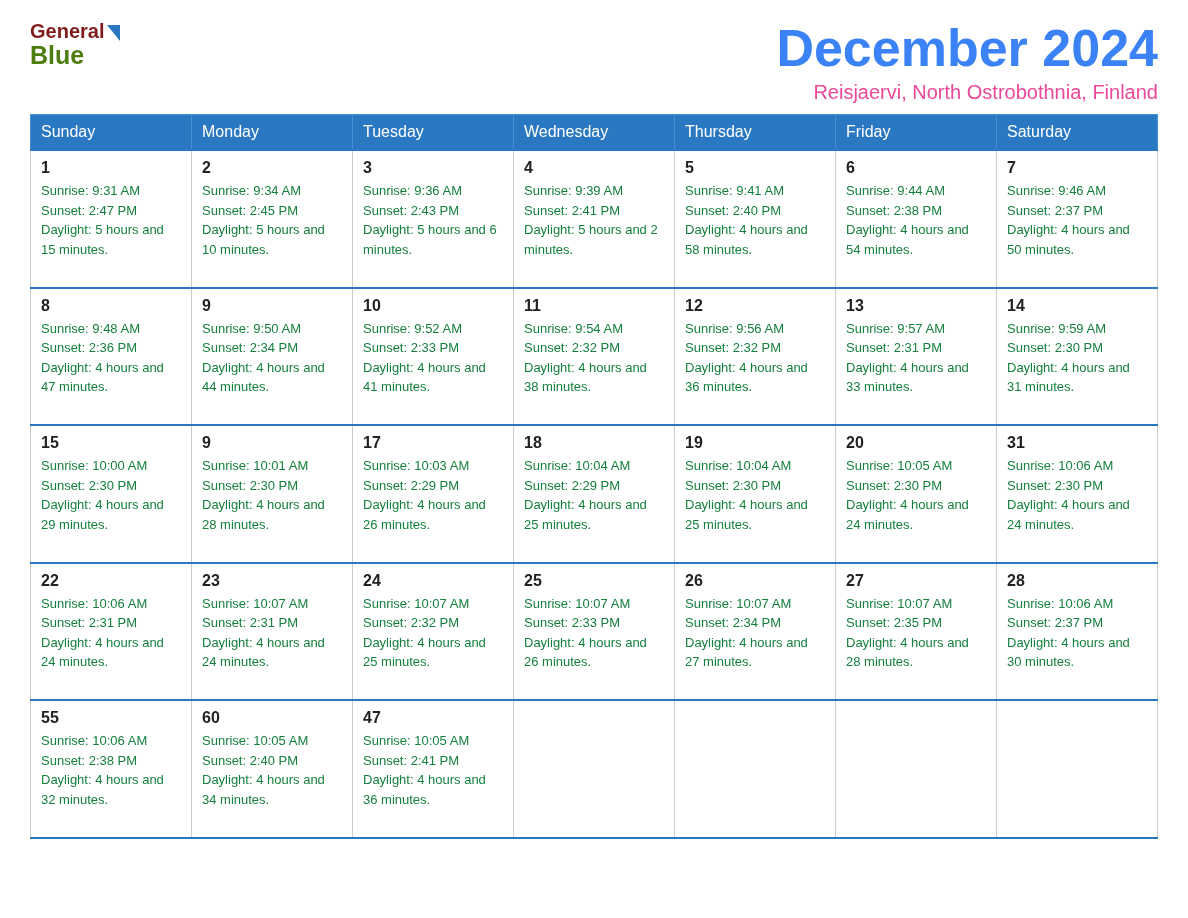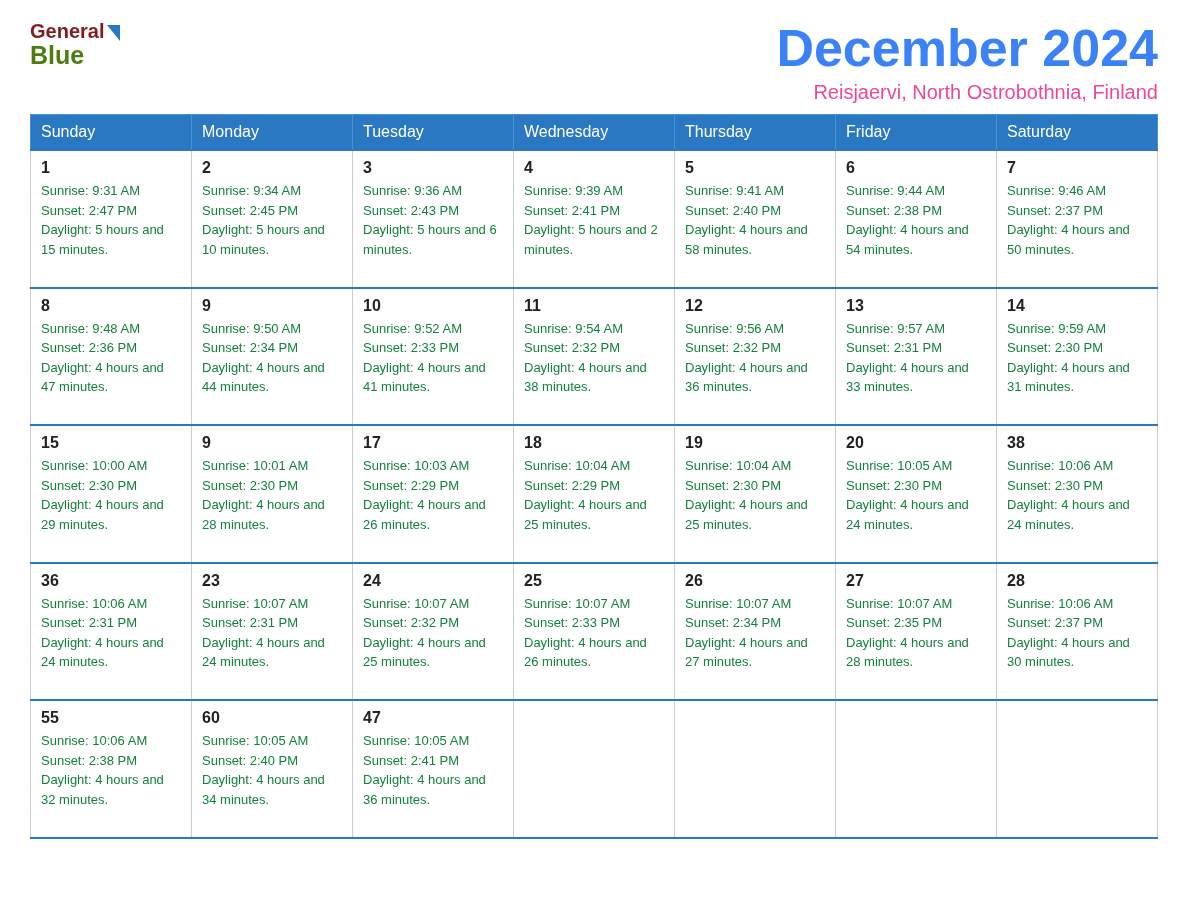--- a/index.html
+++ b/index.html
@@ -314,32 +314,32 @@
         <td>
           <div class="day-number">20</div>
           <div class="day-info">
             Sunrise: 10:05 AM<br>
             Sunset: 2:30 PM<br>
             Daylight: 4 hours&nbsp;and 24 minutes.<br>
             &nbsp;
           </div>
         </td>
         <td>
-          <div class="day-number">38</div>
+          <div class="day-number">31</div>
           <div class="day-info">
             Sunrise: 10:06 AM<br>
             Sunset: 2:30 PM<br>
             Daylight: 4 hours&nbsp;and 24 minutes.<br>
             &nbsp;
           </div>
         </td>
       </tr>
       <tr>
         <td>
-          <div class="day-number">36</div>
+          <div class="day-number">22</div>
           <div class="day-info">
             Sunrise: 10:06 AM<br>
             Sunset: 2:31 PM<br>
             Daylight: 4 hours&nbsp;and 24 minutes.<br>
             &nbsp;
           </div>
         </td>
         <td>
           <div class="day-number">23</div>
           <div class="day-info">

